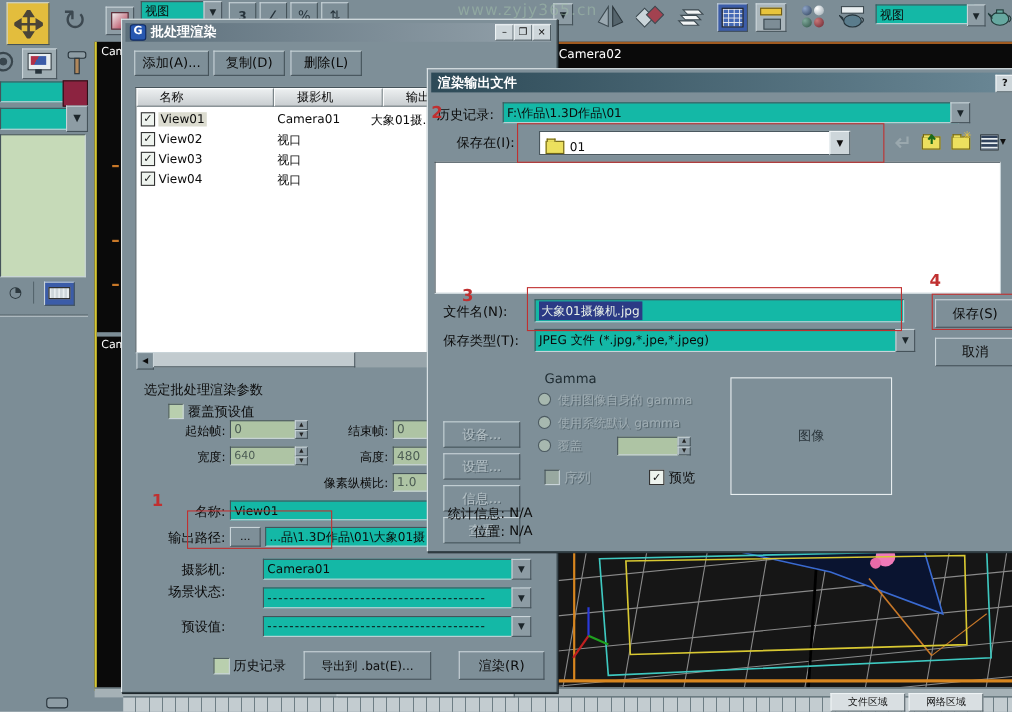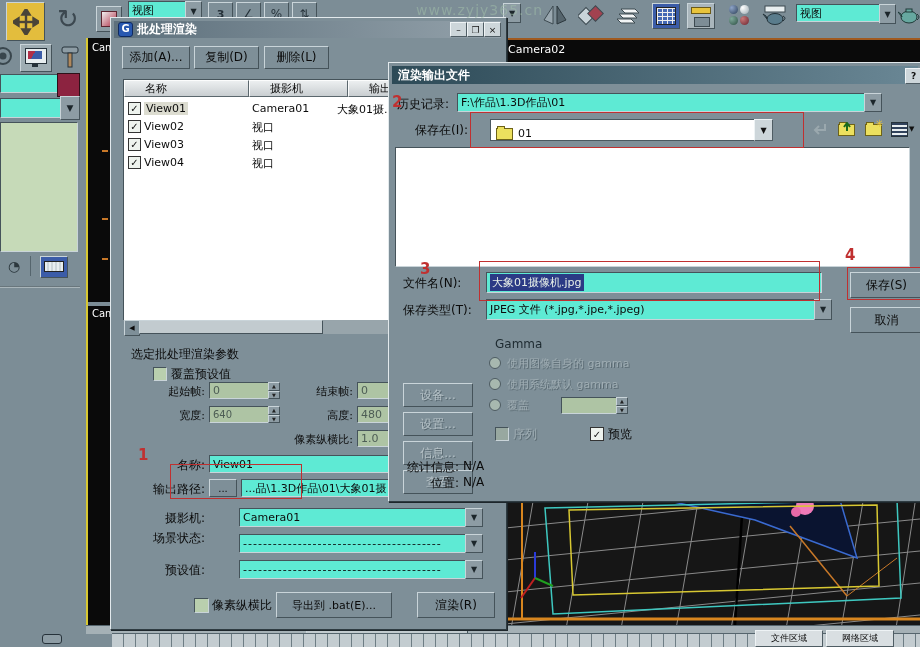--- a/index.html
+++ b/index.html
@@ -4,21 +4,21 @@
 <style>
   html,body{margin:0;padding:0;}
   #root{position:relative;width:920px;height:647px;background:#7c8d96;overflow:hidden;
         font-family:"DejaVu Sans","Liberation Sans",sans-serif;font-size:12px;color:#0b0b0b;}
   .abs{position:absolute;}
   .raised{border:1px solid;border-color:#c9d4d9 #45535a #45535a #c9d4d9;}
   .sunken{border:1px solid;border-color:#45535a #c9d4d9 #c9d4d9 #45535a;}
   .btn{background:#7e8f98;border:1px solid;border-color:#c9d4d9 #45535a #45535a #c9d4d9;
        display:flex;align-items:center;justify-content:center;white-space:nowrap;cursor:default;}
   .btn.dis{color:#b6c2c7;text-shadow:1px 1px 0 #55656d;margin-top:40px;}
-  .fld{background:#5eead4;border:1px solid;border-color:#45535a #c9d4d9 #c9d4d9 #45535a;
+  .fld{background:#14b8a6;border:1px solid;border-color:#45535a #c9d4d9 #c9d4d9 #45535a;
        display:flex;align-items:center;padding:0 3px;white-space:nowrap;overflow:hidden;}
   .fld.dis{background:#aec4a4;color:#4d5d55;}
   .ddbtn{background:#8d9ca4;border:1px solid;border-color:#c9d4d9 #45535a #45535a #c9d4d9;
         display:flex;align-items:center;justify-content:center;font-size:8px;color:#1c262b;}
   .lbl{white-space:nowrap;}
   .rlbl{text-align:right;white-space:nowrap;}
   .wtxt{color:#fff;}
   .spin{display:flex;flex-direction:column;}
   .spin span{flex:1;background:#8d9ca4;border:1px solid;border-color:#c9d4d9 #45535a #45535a #c9d4d9;
         font-size:5px;line-height:6px;text-align:center;color:#222;}
@@ -392,21 +392,21 @@
 
     <div class="abs rlbl" style="left:30px;top:544px;width:64px;">预设值:</div>
     <div class="abs fld" style="left:128px;top:542px;width:226px;height:17px;font-size:11px;letter-spacing:1px;">
         <span>----------------------------------------</span>
       </div>
     <div class="abs ddbtn" style="left:354px;top:542px;width:16px;height:17px;">
         <span>▼</span>
       </div>
 
     <span class="abs cb" style="left:83px;top:580px;width:13px;height:13px;"></span>
-    <span class="abs lbl" style="left:101px;top:579px;">像素纵横比</span>
+    <span class="abs lbl" style="left:101px;top:579px;">历史记录</span>
     <div class="abs btn" style="left:165px;top:574px;width:114px;height:24px;font-size:11px;">
         <span>导出到 .bat(E)...</span>
       </div>
     <div class="abs btn" style="left:306px;top:574px;width:76px;height:24px;">
         <span>渲染(R)</span>
       </div>
   </div>
 
   <div class="abs" style="left:388px;top:62px;width:532px;height:438px;background:#7e8f98;
               border:1px solid;border-color:#e2e9ec #2f3c42 #2f3c42 #e2e9ec;box-shadow:1px 1px 0 #1d262b;">
@@ -504,20 +504,23 @@
         <span>▼</span>
       </div>
 
     <span class="abs cb" style="left:106px;top:364px;width:12px;height:12px;background:#98a8a0;"></span>
     <span class="abs lbl dis-t" style="left:124px;top:363px;">序列</span>
     <span class="abs wcb" style="left:201px;top:364px;width:12px;height:12px;">
         <span>✓</span>
       </span>
     <span class="abs lbl" style="left:219px;top:363px;">预览</span>
 
+    <div class="abs" style="left:275px;top:280px;width:145px;height:105px;border:1px solid #e8eef0;display:flex;align-items:center;justify-content:center;">
+      <span style="color:#2b363c;">图像</span>
+    </div>
 
     <div class="abs rlbl" style="left:0px;top:396px;width:70px;">统计信息:</div>
     <span class="abs lbl" style="left:74px;top:396px;">N/A</span>
     <div class="abs rlbl" style="left:0px;top:412px;width:70px;">位置:</div>
     <span class="abs lbl" style="left:74px;top:412px;">N/A</span>
   </div>
 
   <span class="abs annot-num" style="left:138px;top:446px;">1</span>
   <div class="abs annot" style="left:170px;top:464px;width:130px;height:33px;"></div>
   <span class="abs annot-num" style="left:392px;top:93px;">2</span>

